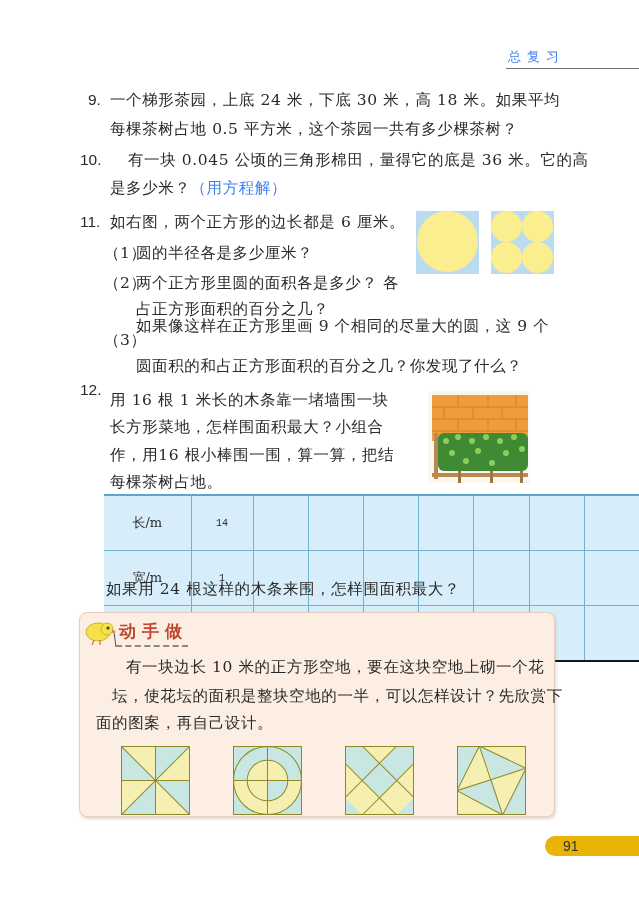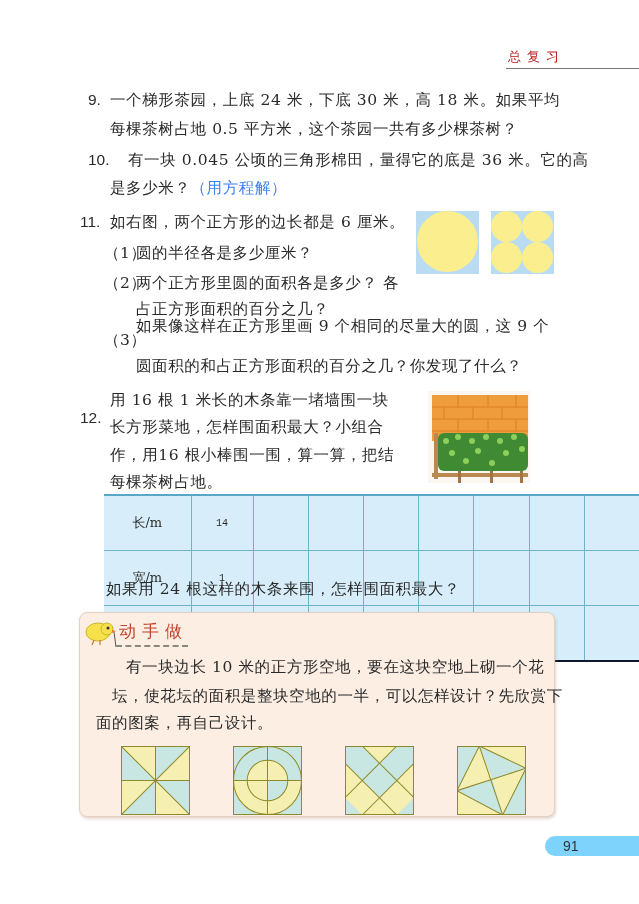--- a/index.html
+++ b/index.html
@@ -4,21 +4,21 @@
 <style>
   html, body { margin: 0; padding: 0; }
   body {
     width: 639px; height: 904px; position: relative; overflow: hidden;
     background: #ffffff;
     font-family: "DejaVu Serif", "Liberation Serif", serif;
     color: #2a2a2a;
   }
   .abs { position: absolute; }
   .header-label {
-    left: 508px; top: 48px; font-size: 13px; letter-spacing: 6px; color: #b91c1c;
+    left: 508px; top: 48px; font-size: 13px; letter-spacing: 6px; color: #3b82f6;
   }
   .header-rule { left: 506px; top: 68px; width: 133px; height: 1px; background: #777; }
 
   .line { position: absolute; font-size: 15.5px; white-space: nowrap; letter-spacing: 0.6px; line-height: 20px; }
   .num { position: absolute; font-size: 15.5px; line-height: 20px; font-family: "Liberation Sans", sans-serif; }
   .pink { color: #3b82f6; }
 
   .fig11 { left: 416px; top: 211px; width: 147px; height: 64px; }
   .sq { position: absolute; top: 0; width: 63px; height: 63px; background: #b9dcf3; overflow: hidden; }
   .circle { position: absolute; border-radius: 50%; background: #fbee8e; }
@@ -36,43 +36,43 @@
   table.t12 tr:last-child td { border-bottom: 2px solid #0f172a; }
   table.t12 td:first-child { width: 80px; border-left: none; }
   table.t12 td:last-child { border-right: none; }
   table.t12 td.val { font-family: Liberation Mono, monospace; font-size: 10px; text-align: center; }
 
   .box {
     left: 79px; top: 612px; width: 474px; height: 203px;
     background: #fdeee3; border: 1px solid #e4cfc0; border-radius: 8px;
     box-shadow: 1px 2px 3px rgba(180,140,120,0.35);
   }
-  .box-title { left: 119px; top: 620px; font-size: 17px; color: #c0462e; letter-spacing: 6px; font-weight: normal; }
+  .box-title { left: 119px; top: 620px; font-size: 17px; color: #c0462e; letter-spacing: 6px; font-weight: bold; }
   .box-underline { left: 116px; top: 645px; width: 72px; height: 0; border-bottom: 2px dashed #8a8a7a; }
   .chick { left: 84px; top: 618px; width: 34px; height: 30px; }
 
   .pattern { position: absolute; top: 746px; width: 69px; height: 69px; }
   .pagebadge {
     left: 545px; top: 836px; width: 94px; height: 20px;
-    background: #7dd3fc; border-radius: 12px 0 0 12px;
+    background: #eab308; border-radius: 12px 0 0 12px;
     font-family: "Liberation Sans", sans-serif; font-size: 14px; color: #333;
   }
   .pagebadge span { position: absolute; left: 18px; top: 2px; }
 </style>
 </head>
 <body>
 
 <div class="abs header-label">总复习</div>
 <div class="abs header-rule"></div>
 
 <div class="num" style="left:88px;top:90px;">9.</div>
 <div class="line" style="left:110px;top:90px;">一个梯形茶园，上底 24 米，下底 30 米，高 18 米。如果平均</div>
 <div class="line" style="left:110px;top:119px;">每棵茶树占地 0.5 平方米，这个茶园一共有多少棵茶树？</div>
 
-<div class="num" style="left:80px;top:150px;margin-left:8px;">10.</div>
+<div class="num" style="left:80px;top:150px;">10.</div>
 <div class="line" style="left:128px;top:150px;">有一块 0.045 公顷的三角形棉田，量得它的底是 36 米。它的高</div>
 <div class="line" style="left:110px;top:178px;">
   <span>是多少米？</span><span class="pink">（用方程解）</span>
 </div>
 
 <div class="num" style="left:80px;top:212px;">11.</div>
 <div class="line" style="left:110px;top:212px;">如右图，两个正方形的边长都是 6 厘米。</div>
 <div class="line" style="left:104px;top:243px;">（1）</div>
 <div class="line" style="left:136px;top:243px;">圆的半径各是多少厘米？</div>
 <div class="line" style="left:104px;top:273px;">（2）</div>
@@ -87,21 +87,21 @@
     <div class="circle" style="left:1px;top:0;width:61px;height:61px;"></div>
   </div>
   <div class="sq" style="left:75px;">
     <div class="circle" style="left:0;top:0;width:31px;height:31px;"></div>
     <div class="circle" style="left:31px;top:0;width:31px;height:31px;"></div>
     <div class="circle" style="left:0;top:31px;width:31px;height:31px;"></div>
     <div class="circle" style="left:31px;top:31px;width:31px;height:31px;"></div>
   </div>
 </div>
 
-<div class="num" style="left:80px;top:408px;text-align:center;">12.</div>
+<div class="num" style="left:80px;top:380px;text-align:center;">12.</div>
 <div class="line" style="left:110px;top:390px;">用 16 根 1 米长的木条靠一堵墙围一块</div>
 <div class="line" style="left:110px;top:417px;">长方形菜地，怎样围面积最大？小组合</div>
 <div class="line" style="left:110px;top:445px;">作，用16 根小棒围一围，算一算，把结</div>
 <div class="line" style="left:110px;top:472px;">每棵茶树占地。</div>
 
 <div class="abs garden">
   <svg width="102" height="92" viewBox="0 0 102 92">
     <rect x="0" y="0" width="102" height="92" fill="#fbf6ef"></rect>
     <rect x="4" y="4" width="96" height="46" fill="#ef9d3c"></rect>
     <g stroke="#d97f24" stroke-width="1">

